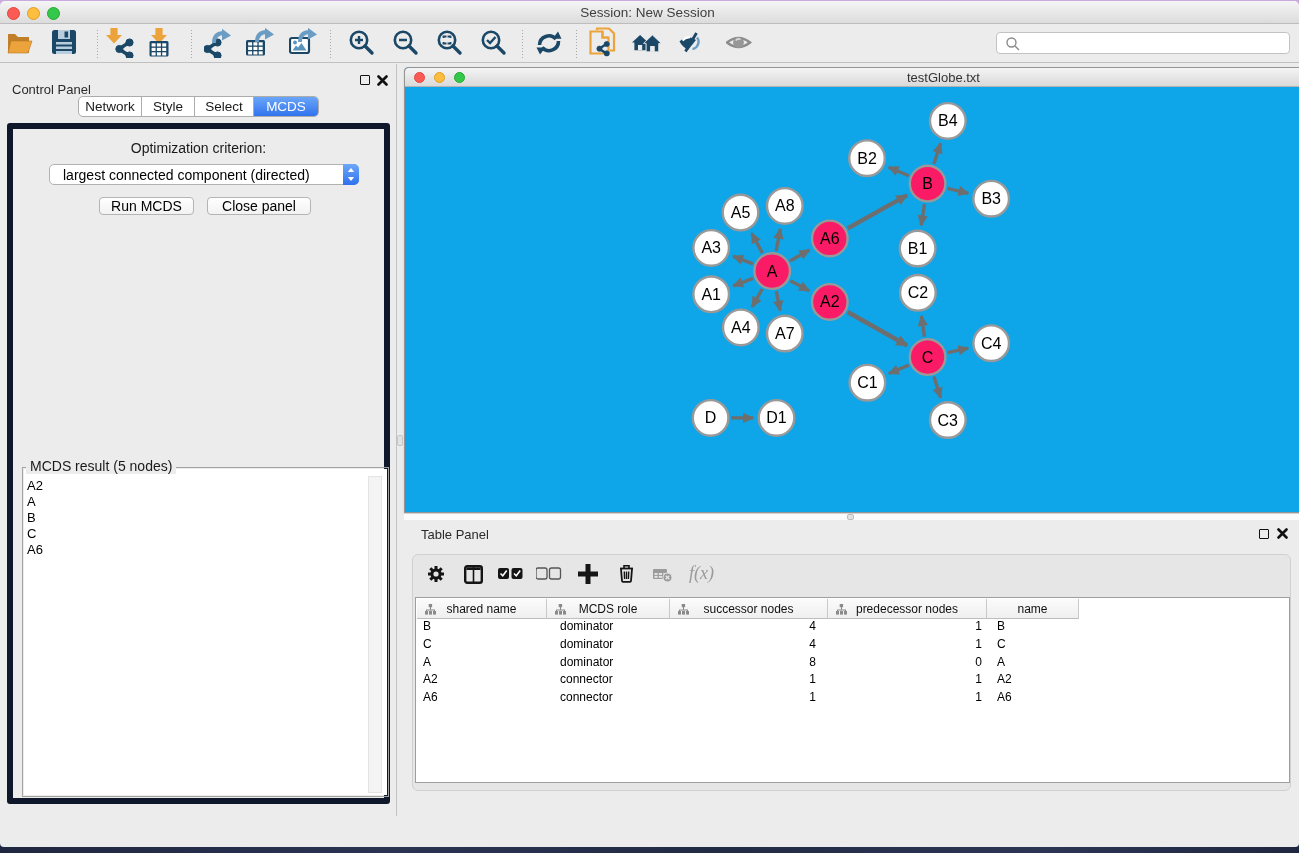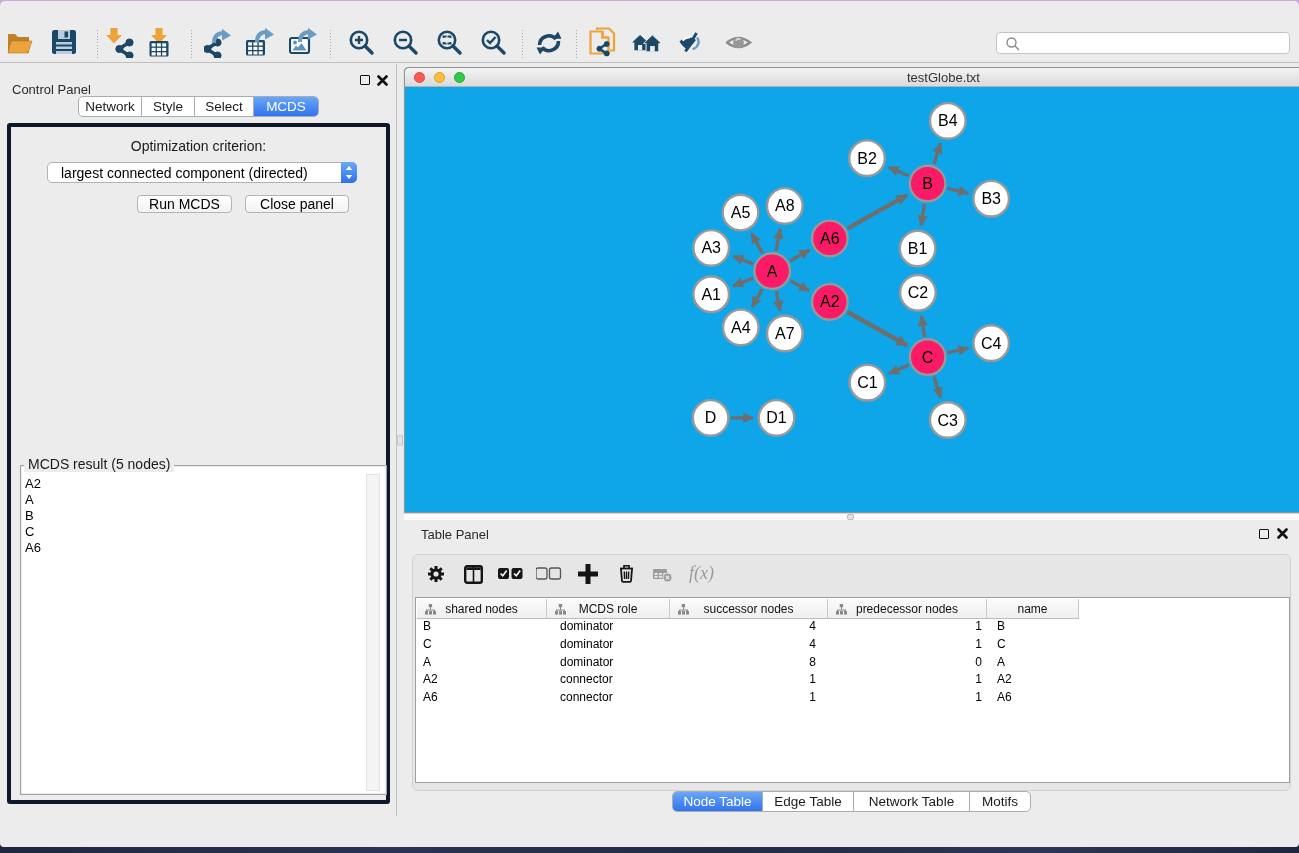--- a/index.html
+++ b/index.html
@@ -20,26 +20,26 @@
 #searchbox { left:996px; top:7px; width:294px; height:22px; background:#fff; border:1px solid #c3c3c3; border-radius:4px; }
 
 #cp { left:0; top:63px; width:397px; height:752px; background:#ececec; border-right:1px solid #c2c2c2; }
 #cp-title { left:12px; top:18px; font-size:13px; color:#2b2b2b; }
 .winbtn-sq { position:absolute; width:10px; height:10px; border:1.5px solid #111; border-radius:1px; }
 
 .seg { position:absolute; display:flex; border:1px solid #acacac; border-radius:5px; background:#fff; overflow:hidden; font-size:13.5px; color:#1a1a1a; }
 .seg div { display:flex; align-items:center; justify-content:center; border-right:1px solid #acacac; }
 .seg div:last-child { border-right:none; }
 .seg .on { background:linear-gradient(#6aa6f8,#3173ee); color:#fff; }
-#cp-pane { left:7px; top:59px; width:383px; height:681px; border:4px solid #0f172a; border-radius:3px; }
+#cp-pane { left:7px; top:59px; width:383px; height:681px; border:6px solid #0f172a; border-radius:3px; }
 #opt-label { left:0; top:11px; width:100%; text-align:center; font-size:14px; color:#1a1a1a; }
 #dropdown { left:36px; top:35px; width:310px; height:21px; background:#fff; border:1px solid #b2b2b2; border-radius:5px; font-size:14px; color:#000; }
 #dropdown span { position:absolute; left:13px; top:2px; }
 #dd-cap { position:absolute; right:-1px; top:-1px; width:16px; height:21px; background:linear-gradient(#6ca8f8,#2e71ee); border-radius:0 5px 5px 0; }
-.btn { position:absolute; height:18px; background:linear-gradient(#ffffff,#f2f2f2); border:1px solid #b4b4b4; border-radius:4px; font-size:14px; color:#000; text-align:center;margin-left:40px; }
+.btn { position:absolute; height:18px; background:linear-gradient(#ffffff,#f2f2f2); border:1px solid #b4b4b4; border-radius:4px; font-size:14px; color:#000; text-align:center; }
 
 #grp { left:9px; top:338px; width:367px; height:330px; border:1px solid #a2a2a2; }
 #grp-fill { position:absolute; left:1px; top:1px; right:1px; bottom:1px; background:#fff; }
 #grp-legend { position:absolute; left:3px; top:-10px; background:#ececec; padding:0 4px; font-size:14px; color:#1a1a1a; }
 #grp-list { position:absolute; left:4px; top:10px; font-size:13px; color:#000; line-height:16px; }
 #grp-sb { position:absolute; right:6px; top:8px; width:14px; bottom:3px; background:#f4f4f4; border:1px solid #e4e4e4; }
 
 #statusbar { left:0; top:814px; width:1299px; height:31px; background:#ececec; border-top:1px solid #bdbdbd; }
 #listbtn { left:10px; top:8px; width:27px; height:21px; background:#f4f4f4; border:1px solid #a4a4a4; border-radius:2px; }
 #membtn { left:1214px; top:7px; width:75px; height:24px; background:#f5f5f5; border:1px solid #ababab; font-size:12px; color:#000; }
@@ -58,20 +58,26 @@
 .th span { position:absolute; width:100%; text-align:center; top:3px; }
 .hicon { position:absolute; left:8px; top:5px; }
 .td { position:absolute; height:18px; font-size:12px; color:#000; }
 
 </style>
 </head>
 <body>
 <div class="abs" id="wallbottom"></div>
 <div class="abs" id="app">
 
+  <div class="abs" id="titlebar">
+    <div class="tl" style="left:7px; background:#fc5a55; border:0.5px solid #e14640;"></div>
+    <div class="tl" style="left:27px; background:#fdbd3e; border:0.5px solid #dfa023;"></div>
+    <div class="tl" style="left:47px; background:#34c84a; border:0.5px solid #24a833;"></div>
+    <div class="abs" id="title-text">Session: New Session</div>
+  </div>
 
   <div class="abs" id="toolbar">
     <svg class="ticon" style="left:5px;top:3px" width="30" height="30" viewBox="0 0 30 30">
         <path d="M3 6 L10 6 L13 9 L24 9 L24 12 L3 12 Z" fill="#c07f28"></path>
 <path d="M3 12 L24 12 L24 25 L3 25 Z" fill="#c07f28"></path>
 <path d="M6 13 L27 13 L23 25 L3 25 Z" fill="#eda33b" stroke="#b5791f" stroke-width="0.6"></path>
       </svg>
 <svg class="ticon" style="left:50px;top:3px" width="28" height="30" viewBox="0 0 28 30">
         <rect x="2" y="2" width="24" height="24" rx="2.5" fill="#1c4868"></rect>
 <rect x="8" y="2" width="12" height="9" fill="#b8cede"></rect>
@@ -419,21 +425,21 @@
         <div class="th" style="left:1px;width:130px;">
             <svg class="hicon" width="11" height="11" viewBox="0 0 11 11">
               <g fill="#8a8a8a">
                 <rect x="3.7" y="0" width="3.4" height="3.2"></rect>
                 <rect x="0" y="7" width="3" height="3.6"></rect>
                 <rect x="4" y="7" width="3" height="3.6"></rect>
                 <rect x="8" y="7" width="3" height="3.6"></rect>
                 <path d="M5 3 h1 v2.5 h-1 z M1 7 L1 5.4 L10 5.4 L10 7 L9 7 L9 6.4 L2 6.4 L2 7 Z"></path>
               </g>
             </svg>
-            <span>shared nodes</span>
+            <span>shared name</span>
           </div>
 <div class="th" style="left:131px;width:123px;">
             <svg class="hicon" width="11" height="11" viewBox="0 0 11 11">
               <g fill="#8a8a8a">
                 <rect x="3.7" y="0" width="3.4" height="3.2"></rect>
                 <rect x="0" y="7" width="3" height="3.6"></rect>
                 <rect x="4" y="7" width="3" height="3.6"></rect>
                 <rect x="8" y="7" width="3" height="3.6"></rect>
                 <path d="M5 3 h1 v2.5 h-1 z M1 7 L1 5.4 L10 5.4 L10 7 L9 7 L9 6.4 L2 6.4 L2 7 Z"></path>
               </g>
@@ -487,21 +493,15 @@
 <div class="td" style="left:254px;top:74.4px;width:146px;text-align:right;">1</div>
 <div class="td" style="left:412px;top:74.4px;width:154px;text-align:right;">1</div>
 <div class="td" style="left:581px;top:74.4px;width:80px;">A2</div>
 <div class="td" style="left:7px;top:92.2px;width:120px;">A6</div>
 <div class="td" style="left:144px;top:92.2px;width:120px;">connector</div>
 <div class="td" style="left:254px;top:92.2px;width:146px;text-align:right;">1</div>
 <div class="td" style="left:412px;top:92.2px;width:154px;text-align:right;">1</div>
 <div class="td" style="left:581px;top:92.2px;width:80px;">A6</div>
       </div>
     </div>
-    <div class="seg" style="left:268px; top:269px; height:21px;">
-      <div class="on" style="width:90px;">Node Table</div>
-      <div style="width:91px;">Edge Table</div>
-      <div style="width:116px;">Network Table</div>
-      <div style="width:60px;">Motifs</div>
-    </div>
   </div>
 
 </div>
 
 </body></html>

